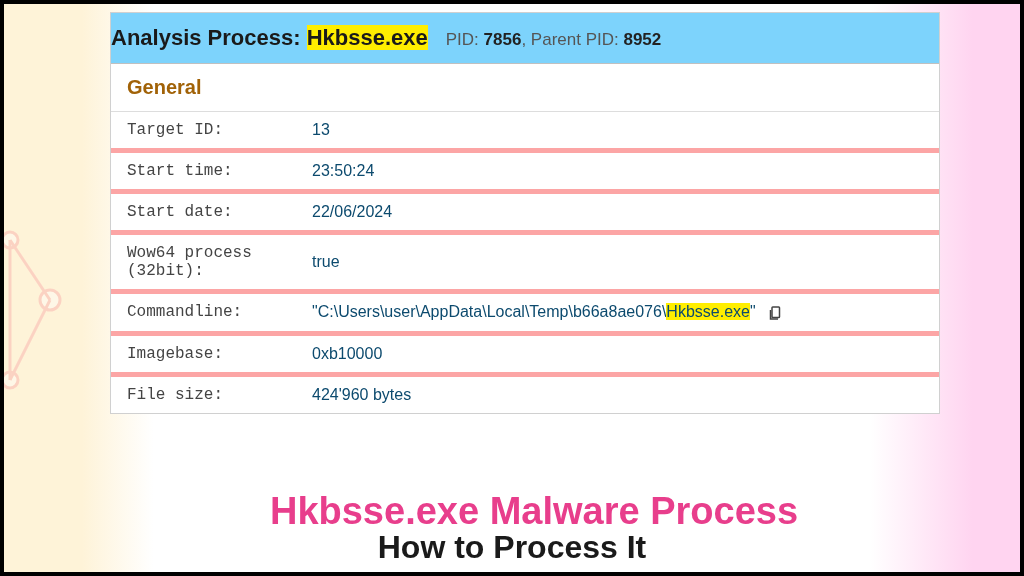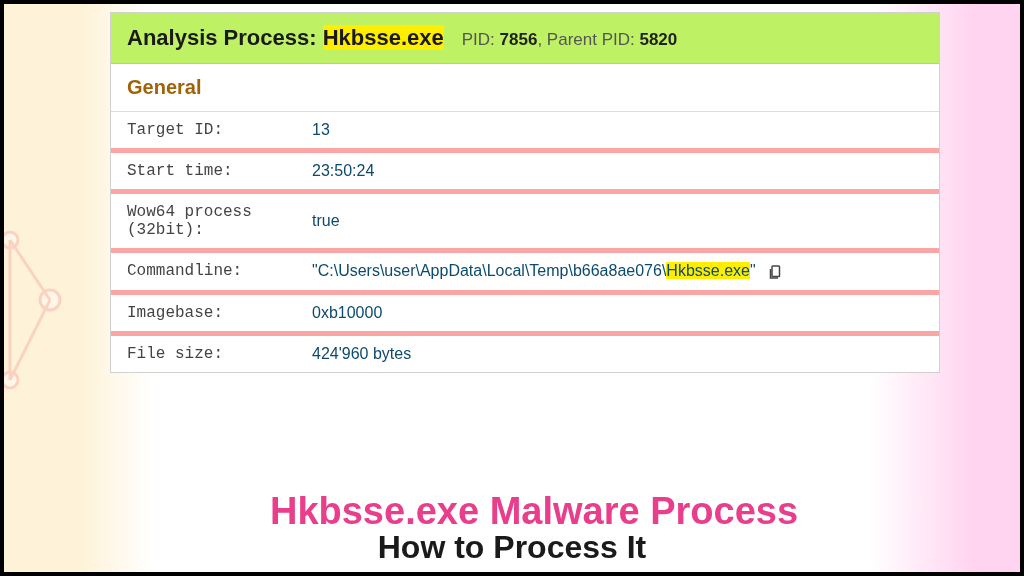--- a/index.html
+++ b/index.html
@@ -38,22 +38,22 @@
     .panel {
       position: absolute;
       top: 12px;
       left: 110px;
       width: 830px;
       background: #fff;
       border: 1px solid #d0d0d0;
       z-index: 1;
     }
     .header-row {
-      background: #bef264;
-      padding: 12px 16px;
+      background: #7dd3fc;
+      padding: 12px 0;
       display: flex;
       align-items: baseline;
       gap: 18px;
       border-bottom: 1px solid #c0c0c0;
     }
     .title-group { font-size: 22px; font-weight: 800; color: #1a1a1a; }
     .highlight { background: #ffee00; }
     .pid-group { font-size: 17px; color: #555; }
     .pid-group b { color: #222; font-weight: 700; }
     .section-header {
@@ -112,35 +112,39 @@
     <line x1="10" y1="60" x2="10" y2="200"></line>
   </g>
 </svg>
 
 <div class="panel">
   <div class="header-row">
     <div class="title-group">
       <span>Analysis Process: </span><span class="highlight">Hkbsse.exe</span>
     </div>
     <div class="pid-group">
-      <span>PID: </span><b>7856</b><span>, Parent PID: </span><b>5820</b>
+      <span>PID: </span><b>7856</b><span>, Parent PID: </span><b>8952</b>
     </div>
   </div>
 
   <div class="section-header">General</div>
 
   <table>
     <tbody>
         <tr>
       <td class="key-cell">Target ID:</td>
       <td class="val-cell">13</td>
     </tr>
     <tr>
       <td class="key-cell">Start time:</td>
       <td class="val-cell">23:50:24</td>
+    </tr>
+    <tr>
+      <td class="key-cell">Start date:</td>
+      <td class="val-cell">22/06/2024</td>
     </tr>
     <tr>
       <td class="key-cell">Wow64 process (32bit):</td>
       <td class="val-cell">true</td>
     </tr>
     <tr>
       <td class="key-cell">Commandline:</td>
       <td class="val-cell">
         <span class="path-line"><span>"C:\Users\user\AppData\Local\Temp\b66a8ae076\</span><span class="highlight">Hkbsse.exe</span><span>"</span></span>
         <span class="clipboard-icon">

